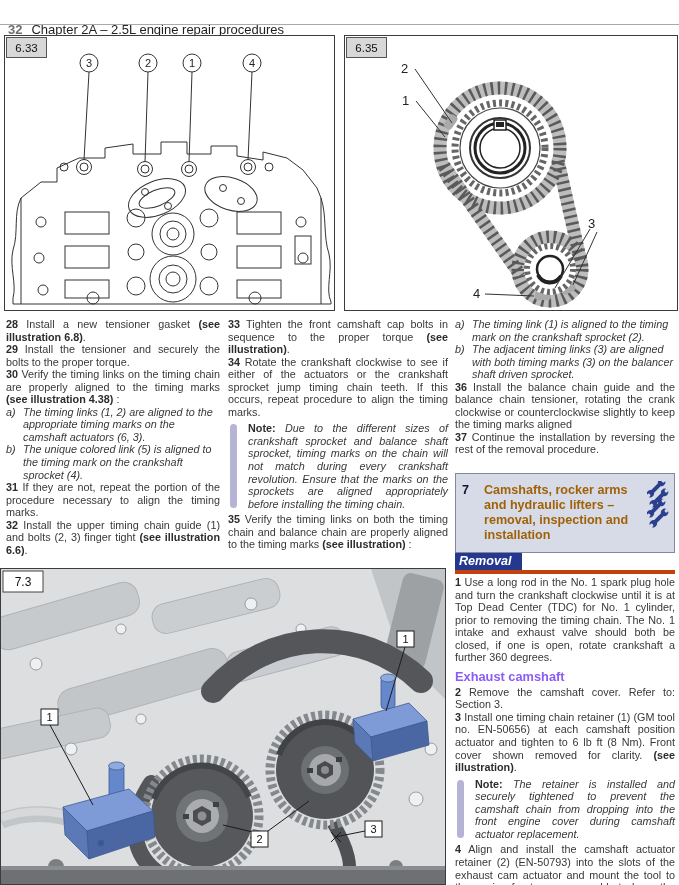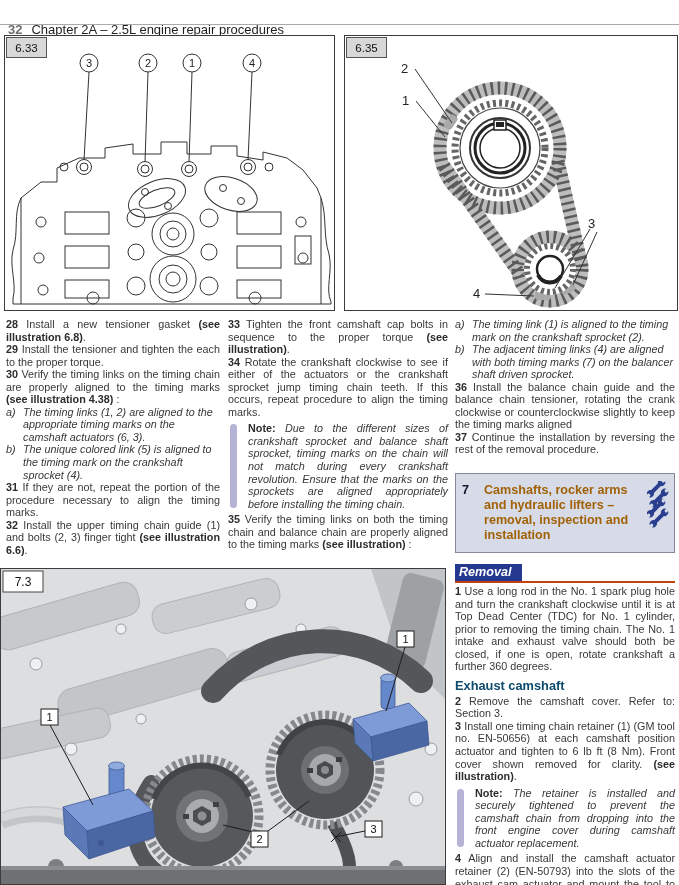--- a/index.html
+++ b/index.html
@@ -27,24 +27,24 @@
   .note{display:flex;margin:4px 0 3px 0;}
   .note-bar{flex:0 0 7px;border-radius:4px;background:#b6b4d6;margin:2px 11px 2px 2px;}
   .note-body{text-align:justify;flex:1;}
   
   .sec-box{margin-top:17px;background:#d7dbe8;border:1px solid #85879a;position:relative;
            padding:9px 30px 9px 6px;display:flex;}
   .sec-num{font-weight:700;font-size:12.6px;line-height:15px;width:22px;color:#14142f;flex:none;}
   .sec-title{font-weight:700;font-size:12.6px;line-height:15px;color:#a16207;}
   .sec-wrenches{position:absolute;right:3px;top:7px;}
   
-  .removal{margin-top:11px;border-bottom:2px solid #c2410c;height:17px;}
+  .removal{border-bottom:4px solid #c2410c;height:17px;}
   .removal-chip{display:inline-block;background:#24388f;color:#ffffff;font-weight:700;font-style:italic;
                 font-size:12.6px;line-height:17px;padding:0 10px 0 4px;}
-  .h3{font-weight:700;font-size:12.8px;color:#0c4a6e;margin:6px 0 2px 0;line-height:14px;}
+  .h3{font-weight:700;font-size:12.8px;color:#8b5cf6;margin:6px 0 2px 0;line-height:14px;}
   .mt2{margin-top:2px;}
 </style>
 </head>
 <body>
 
 <div class="page">
 
   <div class="hdr">
     <span class="hdr-num">32</span><span class="hdr-title">Chapter 2A – 2.5L engine repair procedures</span>
   </div>
@@ -174,41 +174,41 @@
         <text x="243" y="192">3</text>
         <text x="128" y="262">4</text>
       </g>
       <rect x="1.5" y="1.5" width="40" height="20" fill="#d8d8d8" stroke="#555"></rect>
       <text x="21.5" y="15.5" font-size="11.5" fill="#111" text-anchor="middle">6.35</text>
     </svg>
   </div>
 
   <div class="col col1">
     <p class="p"><span class="seg-b">28</span><span> Install a new tensioner gasket </span><span class="seg-b">(see illustration 6.8)</span><span>.</span></p>
-    <p class="p"><span class="seg-b">29</span><span> Install the tensioner and tighten the each to the proper torque.</span></p>
+    <p class="p"><span class="seg-b">29</span><span> Install the tensioner and securely the bolts to the proper torque.</span></p>
     <p class="p"><span class="seg-b">30</span><span> Verify the timing links on the timing chain are properly aligned to the timing marks </span><span class="seg-b">(see illustration 4.38)</span><span> :</span></p>
     <div class="li"><span class="li-marker">a)</span><span><span class="seg-i">The timing links (1, 2) are aligned to the appropriate timing marks on the camshaft actuators (6, 3).</span></span></div>
     <div class="li"><span class="li-marker">b)</span><span><span class="seg-i">The unique colored link (5) is aligned to the timing mark on the crankshaft sprocket (4).</span></span></div>
     <p class="p"><span class="seg-b">31</span><span> If they are not, repeat the portion of the procedure necessary to align the timing marks.</span></p>
     <p class="p"><span class="seg-b">32</span><span> Install the upper timing chain guide (1) and bolts (2, 3) finger tight </span><span class="seg-b">(see illustration 6.6)</span><span>.</span></p>
   </div>
 
   <div class="col col2">
     <p class="p"><span class="seg-b">33</span><span> Tighten the front camshaft cap bolts in sequence to the proper torque </span><span class="seg-b">(see illustration)</span><span>.</span></p>
     <p class="p"><span class="seg-b">34</span><span> Rotate the crankshaft clockwise to see if either of the actuators or the crankshaft sprocket jump timing chain teeth. If this occurs, repeat procedure to align the timing marks.</span></p>
     <div class="note">
       <div class="note-bar"></div>
       <div class="note-body"><span class="seg-b">Note: </span><span class="seg-i">Due to the different sizes of crankshaft sprocket and balance shaft sprocket, timing marks on the chain will not match during every crankshaft revolution. Ensure that the marks on the sprockets are aligned appropriately before installing the timing chain.</span></div>
     </div>
     <p class="p"><span class="seg-b">35</span><span> Verify the timing links on both the timing chain and balance chain are properly aligned to the timing marks </span><span class="seg-b">(see illustration)</span><span> :</span></p>
   </div>
 
   <div class="col col3">
     <div class="li"><span class="li-marker">a)</span><span><span class="seg-i">The timing link (1) is aligned to the timing mark on the crankshaft sprocket (2).</span></span></div>
-    <div class="li"><span class="li-marker">b)</span><span><span class="seg-i">The adjacent timing links (4) are aligned with both timing marks (7) on the balancer shaft driven sprocket.</span></span></div>
+    <div class="li"><span class="li-marker">b)</span><span><span class="seg-i">The adjacent timing links (3) are aligned with both timing marks (3) on the balancer shaft driven sprocket.</span></span></div>
     <p class="p"><span class="seg-b">36</span><span> Install the balance chain guide and the balance chain tensioner, rotating the crank clockwise or counterclockwise slightly to keep the timing marks aligned</span></p>
     <p class="p"><span class="seg-b">37</span><span> Continue the installation by reversing the rest of the removal procedure.</span></p>
 
     <div class="sec-box">
       <div class="sec-num">7</div>
       <div class="sec-title">Camshafts, rocker arms and hydraulic lifters – removal, inspection and installation</div>
       <svg class="sec-wrenches" width="24" height="50" viewBox="0 0 24 50">
         <g fill="#2b3f8f">
           <g transform="translate(4,12) rotate(-45)">
             <rect x="-1" y="-2" width="16" height="4" rx="2"></rect>

